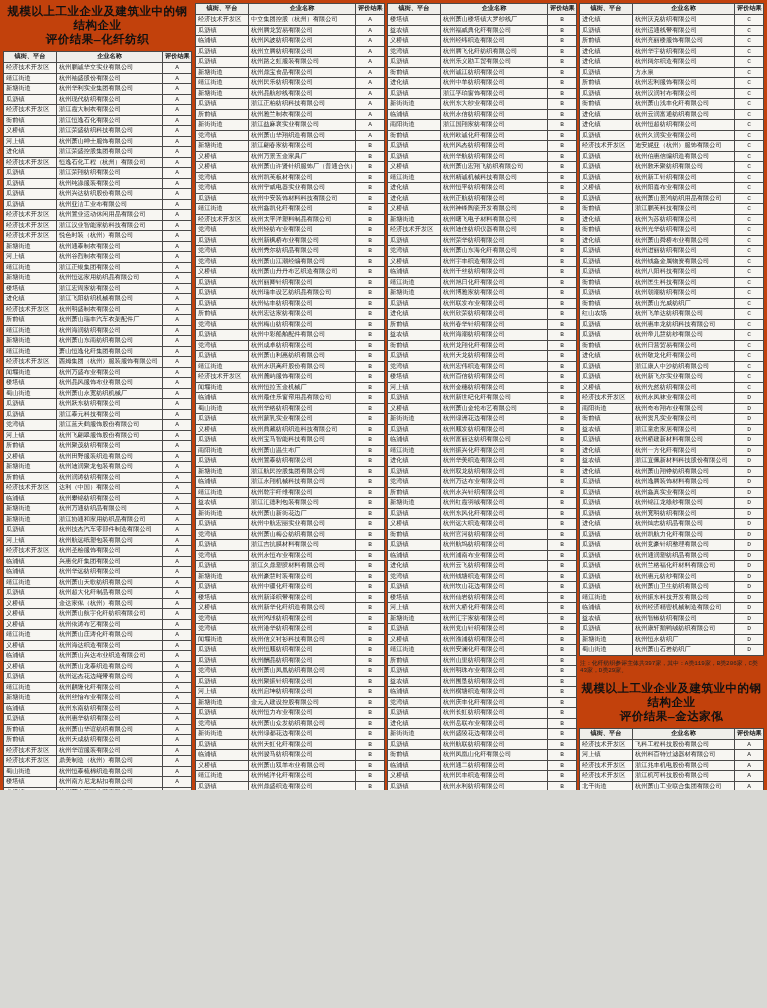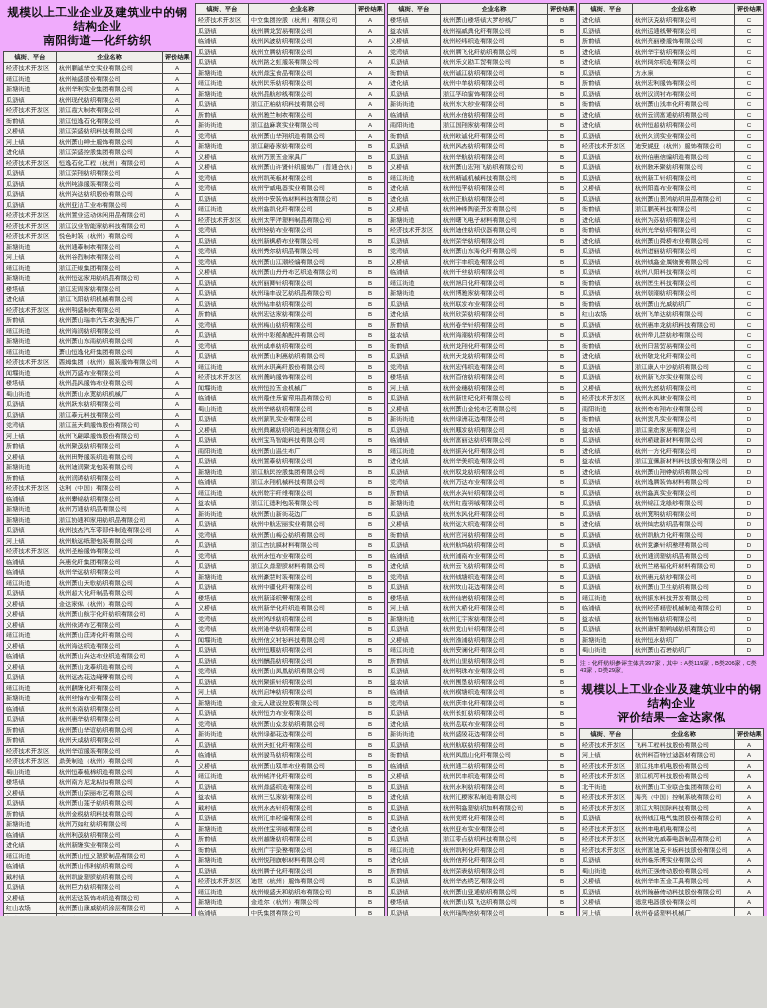--- a/index.html
+++ b/index.html
@@ -1,17 +1,17 @@
 <!DOCTYPE html>
 <html><head>
 <meta charset="utf-8">
 <style>
   html,body{margin:0;padding:0;background:#d8d8d4;}
-  .page{position:relative;width:767px;height:916px;background:#f0abfc;overflow:hidden;
-        font-family:Liberation Sans, sans-serif;color:#1c1c1c;}
+  .page{position:relative;width:767px;height:790px;background:#c2410c;overflow:hidden;
+        font-family:Liberation Mono, monospace;color:#1c1c1c;}
   .col{position:absolute;top:3px;}
   .col-1{left:3px;width:189px;}
   .col-2{left:195px;width:190px;}
   .col-3{left:387px;width:190px;}
   .col-4{left:579px;width:185px;}
   .sec-title{font-weight:bold;font-size:11.5px;line-height:14px;text-align:center;
              letter-spacing:0.5px;margin:2px 0 4px 0;color:#111;}
   table{width:100%;border-collapse:collapse;table-layout:fixed;background:#f7f6f2;}
   th,td{border:0.7px solid #4a4a4a;font-size:6.2px;line-height:9.5px;height:9.5px;
         padding:0 2px;overflow:hidden;white-space:nowrap;font-weight:normal;}
@@ -23,21 +23,21 @@
   .title-gap{margin-top:7px;}
 </style>
 </head>
 <body>
 
 <div class="page">
 
   <div class="col col-1">
     <div class="sec-title">
       <div>规模以上工业企业及建筑业中的钢结构企业</div>
-      <div>南阳街道—化纤纺织</div>
+      <div>评价结果—化纤纺织</div>
     </div>
     <table>
       <thead>
         <tr>
           <th class="c-town">镇街、平台</th>
           <th class="c-company">企业名称</th>
           <th class="c-result">评价结果</th>
         </tr>
       </thead>
       <tbody>

